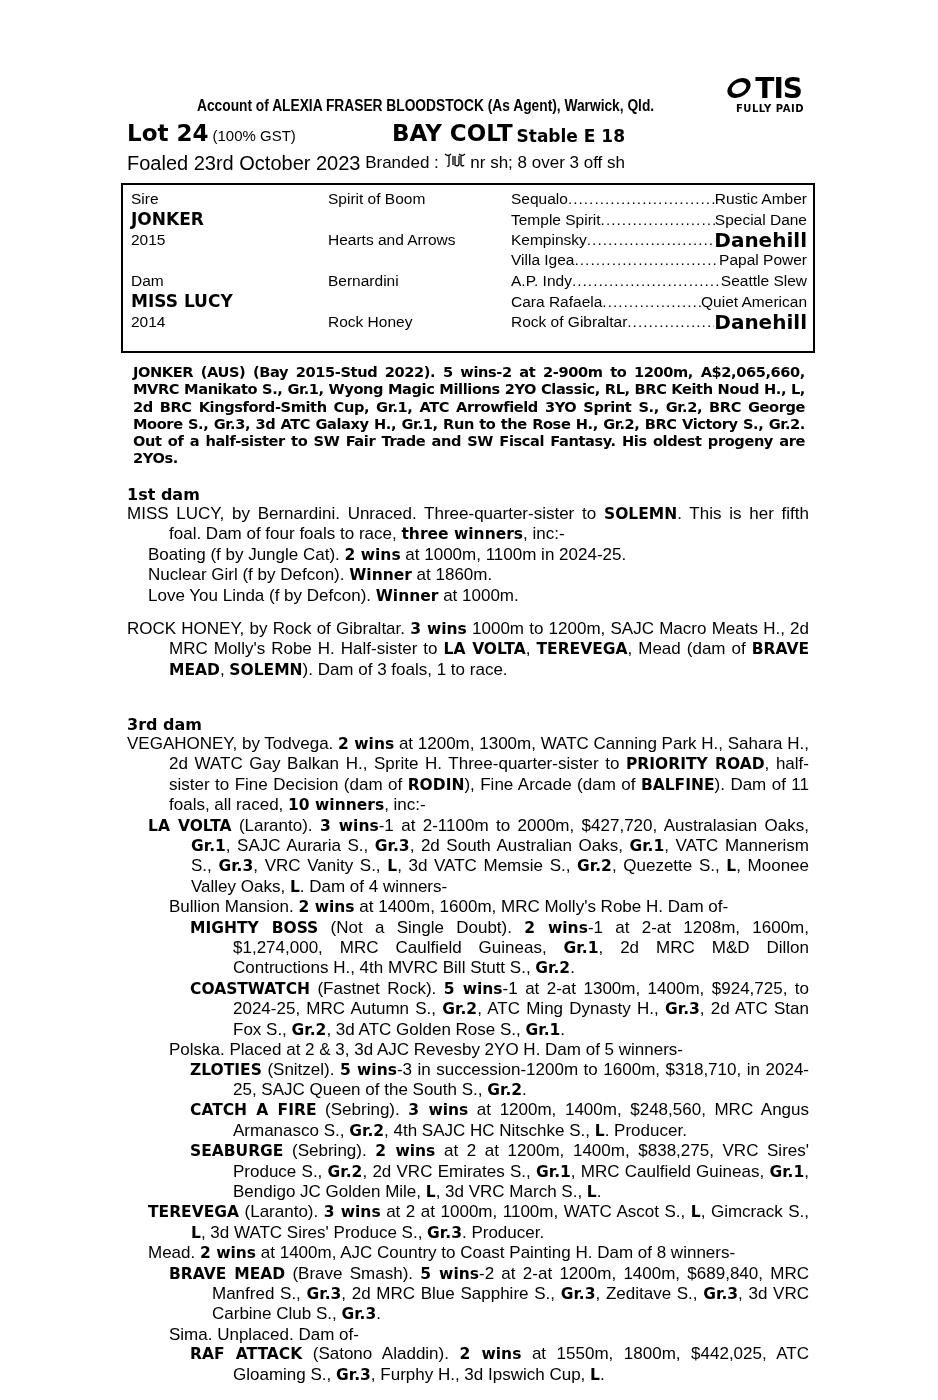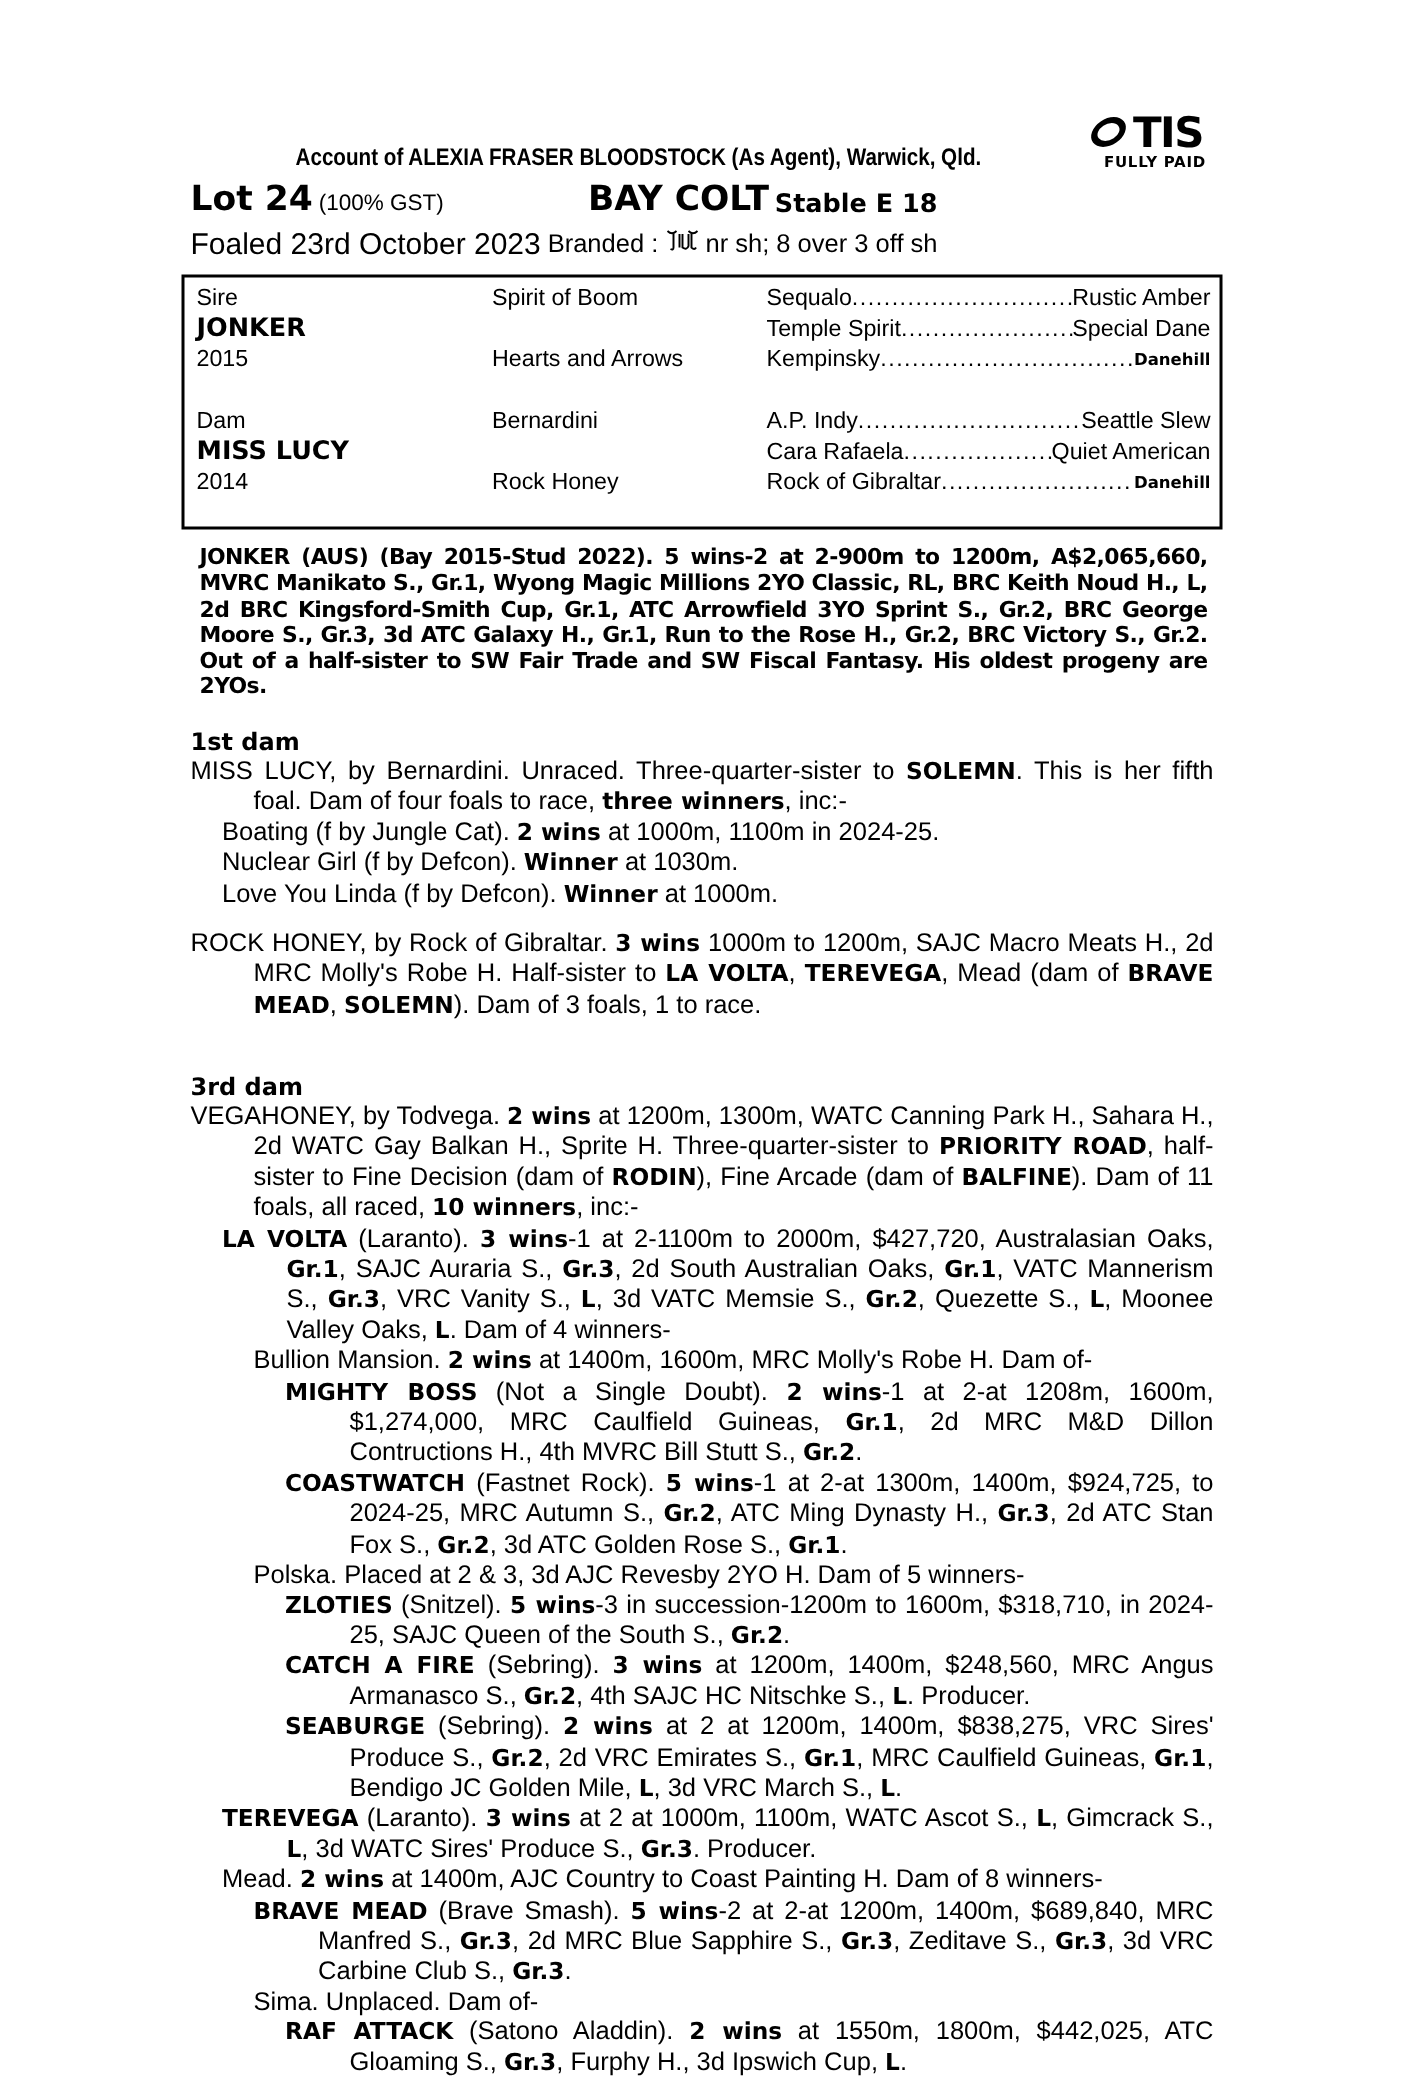--- a/index.html
+++ b/index.html
@@ -21,21 +21,21 @@
     .branded { position: absolute; right: 131px; top: 152px; font-family: "Liberation Sans", sans-serif; font-size: 17px; white-space: nowrap; }
     .brand-glyph { display: inline-block; font-size: 15px; }
 
     
     .pedigree { position: absolute; left: 121px; top: 183px; width: 694px; height: 170px; border: 2px solid #000; box-sizing: border-box; }
     .ped-cell { position: absolute; font-family: "Liberation Sans", sans-serif; font-size: 15.5px; line-height: 20px; white-space: nowrap; }
     .ped-cell.big { font-family: "DejaVu Sans", sans-serif; font-weight: bold; font-size: 17px; }
     .ped-gg { position: absolute; left: 388px; width: 296px; font-family: "Liberation Sans", sans-serif; font-size: 15.5px; line-height: 20px; display: flex; white-space: nowrap; }
     .ped-gg .dots { flex: 1; overflow: hidden; }
     .ped-gg .dots::after { content: "........................................................................"; letter-spacing: 1px; }
-    .ped-gg .right.bold { font-family: "DejaVu Sans", sans-serif; font-weight: bold; font-size: 11px; }
+    .ped-gg .right.bold { font-family: "DejaVu Sans", sans-serif; font-weight: bold; font-size: 20px; }
 
     
     .sire-summary { position: absolute; left: 133px; top: 363px; width: 672px; font-family: "DejaVu Sans", sans-serif; font-weight: bold; font-size: 14.6px; line-height: 17.3px; text-align: justify; letter-spacing: -0.4px; }
 
     
     .section { position: absolute; left: 127px; width: 682px; font-family: "Liberation Sans", sans-serif; font-size: 17px; line-height: 19.4px; }
     .sec-head { font-family: "DejaVu Sans", sans-serif; font-weight: bold; font-size: 16px; line-height: 19px; }
     .para { text-align: justify; text-align-last: left; }
     .i0 { padding-left: 42px; text-indent: -42px; }
     .b { font-family: "DejaVu Sans", sans-serif; font-weight: bold; font-size: 15.5px; }
@@ -92,20 +92,25 @@
     <div class="ped-gg" style="top:25px">
         <span>Temple Spirit</span>
         <span class="dots"></span>
         <span class="right">Special Dane</span>
       </div>
     <div class="ped-gg" style="top:45px">
         <span>Kempinsky</span>
         <span class="dots"></span>
         <span class="right bold">Danehill</span>
       </div>
+    <div class="ped-gg" style="top:65px">
+        <span>Villa Igea</span>
+        <span class="dots"></span>
+        <span class="right">Papal Power</span>
+      </div>
     <div class="ped-gg" style="top:86px">
         <span>A.P. Indy</span>
         <span class="dots"></span>
         <span class="right">Seattle Slew</span>
       </div>
     <div class="ped-gg" style="top:107px">
         <span>Cara Rafaela</span>
         <span class="dots"></span>
         <span class="right">Quiet American</span>
       </div>
@@ -115,21 +120,21 @@
         <span class="right bold">Danehill</span>
       </div>
   </div>
 
   <div class="sire-summary">JONKER (AUS) (Bay 2015-Stud 2022). 5 wins-2 at 2-900m to 1200m, A$2,065,660, MVRC Manikato S., Gr.1, Wyong Magic Millions 2YO Classic, RL, BRC Keith Noud H., L, 2d BRC Kingsford-Smith Cup, Gr.1, ATC Arrowfield 3YO Sprint S., Gr.2, BRC George Moore S., Gr.3, 3d ATC Galaxy H., Gr.1, Run to the Rose H., Gr.2, BRC Victory S., Gr.2. Out of a half-sister to SW Fair Trade and SW Fiscal Fantasy. His oldest progeny are 2YOs.</div>
 
   <div class="section" style="top:485px">
     <div class="sec-head">1st dam</div>
     <div class="para i0"><span>MISS LUCY, by Bernardini. Unraced. Three-quarter-sister to </span><span class="b">SOLEMN</span><span>. This is her fifth foal. Dam of four foals to race, </span><span class="b">three winners</span><span>, inc:-</span></div>
     <div class="para" style="padding-left:21px"><span>Boating (f by Jungle Cat). </span><span class="b">2 wins</span><span> at 1000m, 1100m in 2024-25.</span></div>
-    <div class="para" style="padding-left:21px"><span>Nuclear Girl (f by Defcon). </span><span class="b">Winner</span><span> at 1030m.</span></div>
+    <div class="para" style="padding-left:21px"><span>Nuclear Girl (f by Defcon). </span><span class="b">Winner</span><span> at 1860m.</span></div>
     <div class="para" style="padding-left:21px"><span>Love You Linda (f by Defcon). </span><span class="b">Winner</span><span> at 1000m.</span></div>
   </div>
 
   <div class="section" style="top:619px">
     <div class="para i0"><span>ROCK HONEY, by Rock of Gibraltar. </span><span class="b">3 wins</span><span> 1000m to 1200m, SAJC Macro Meats H., 2d MRC Molly's Robe H. Half-sister to </span><span class="b">LA VOLTA</span><span>, </span><span class="b">TEREVEGA</span><span>, Mead (dam of </span><span class="b">BRAVE MEAD</span><span>, </span><span class="b">SOLEMN</span><span>). Dam of 3 foals, 1 to race.</span></div>
   </div>
 
   <div class="section" style="top:715px">
     <div class="sec-head">3rd dam</div>
     <div id="third-dam-entries">

